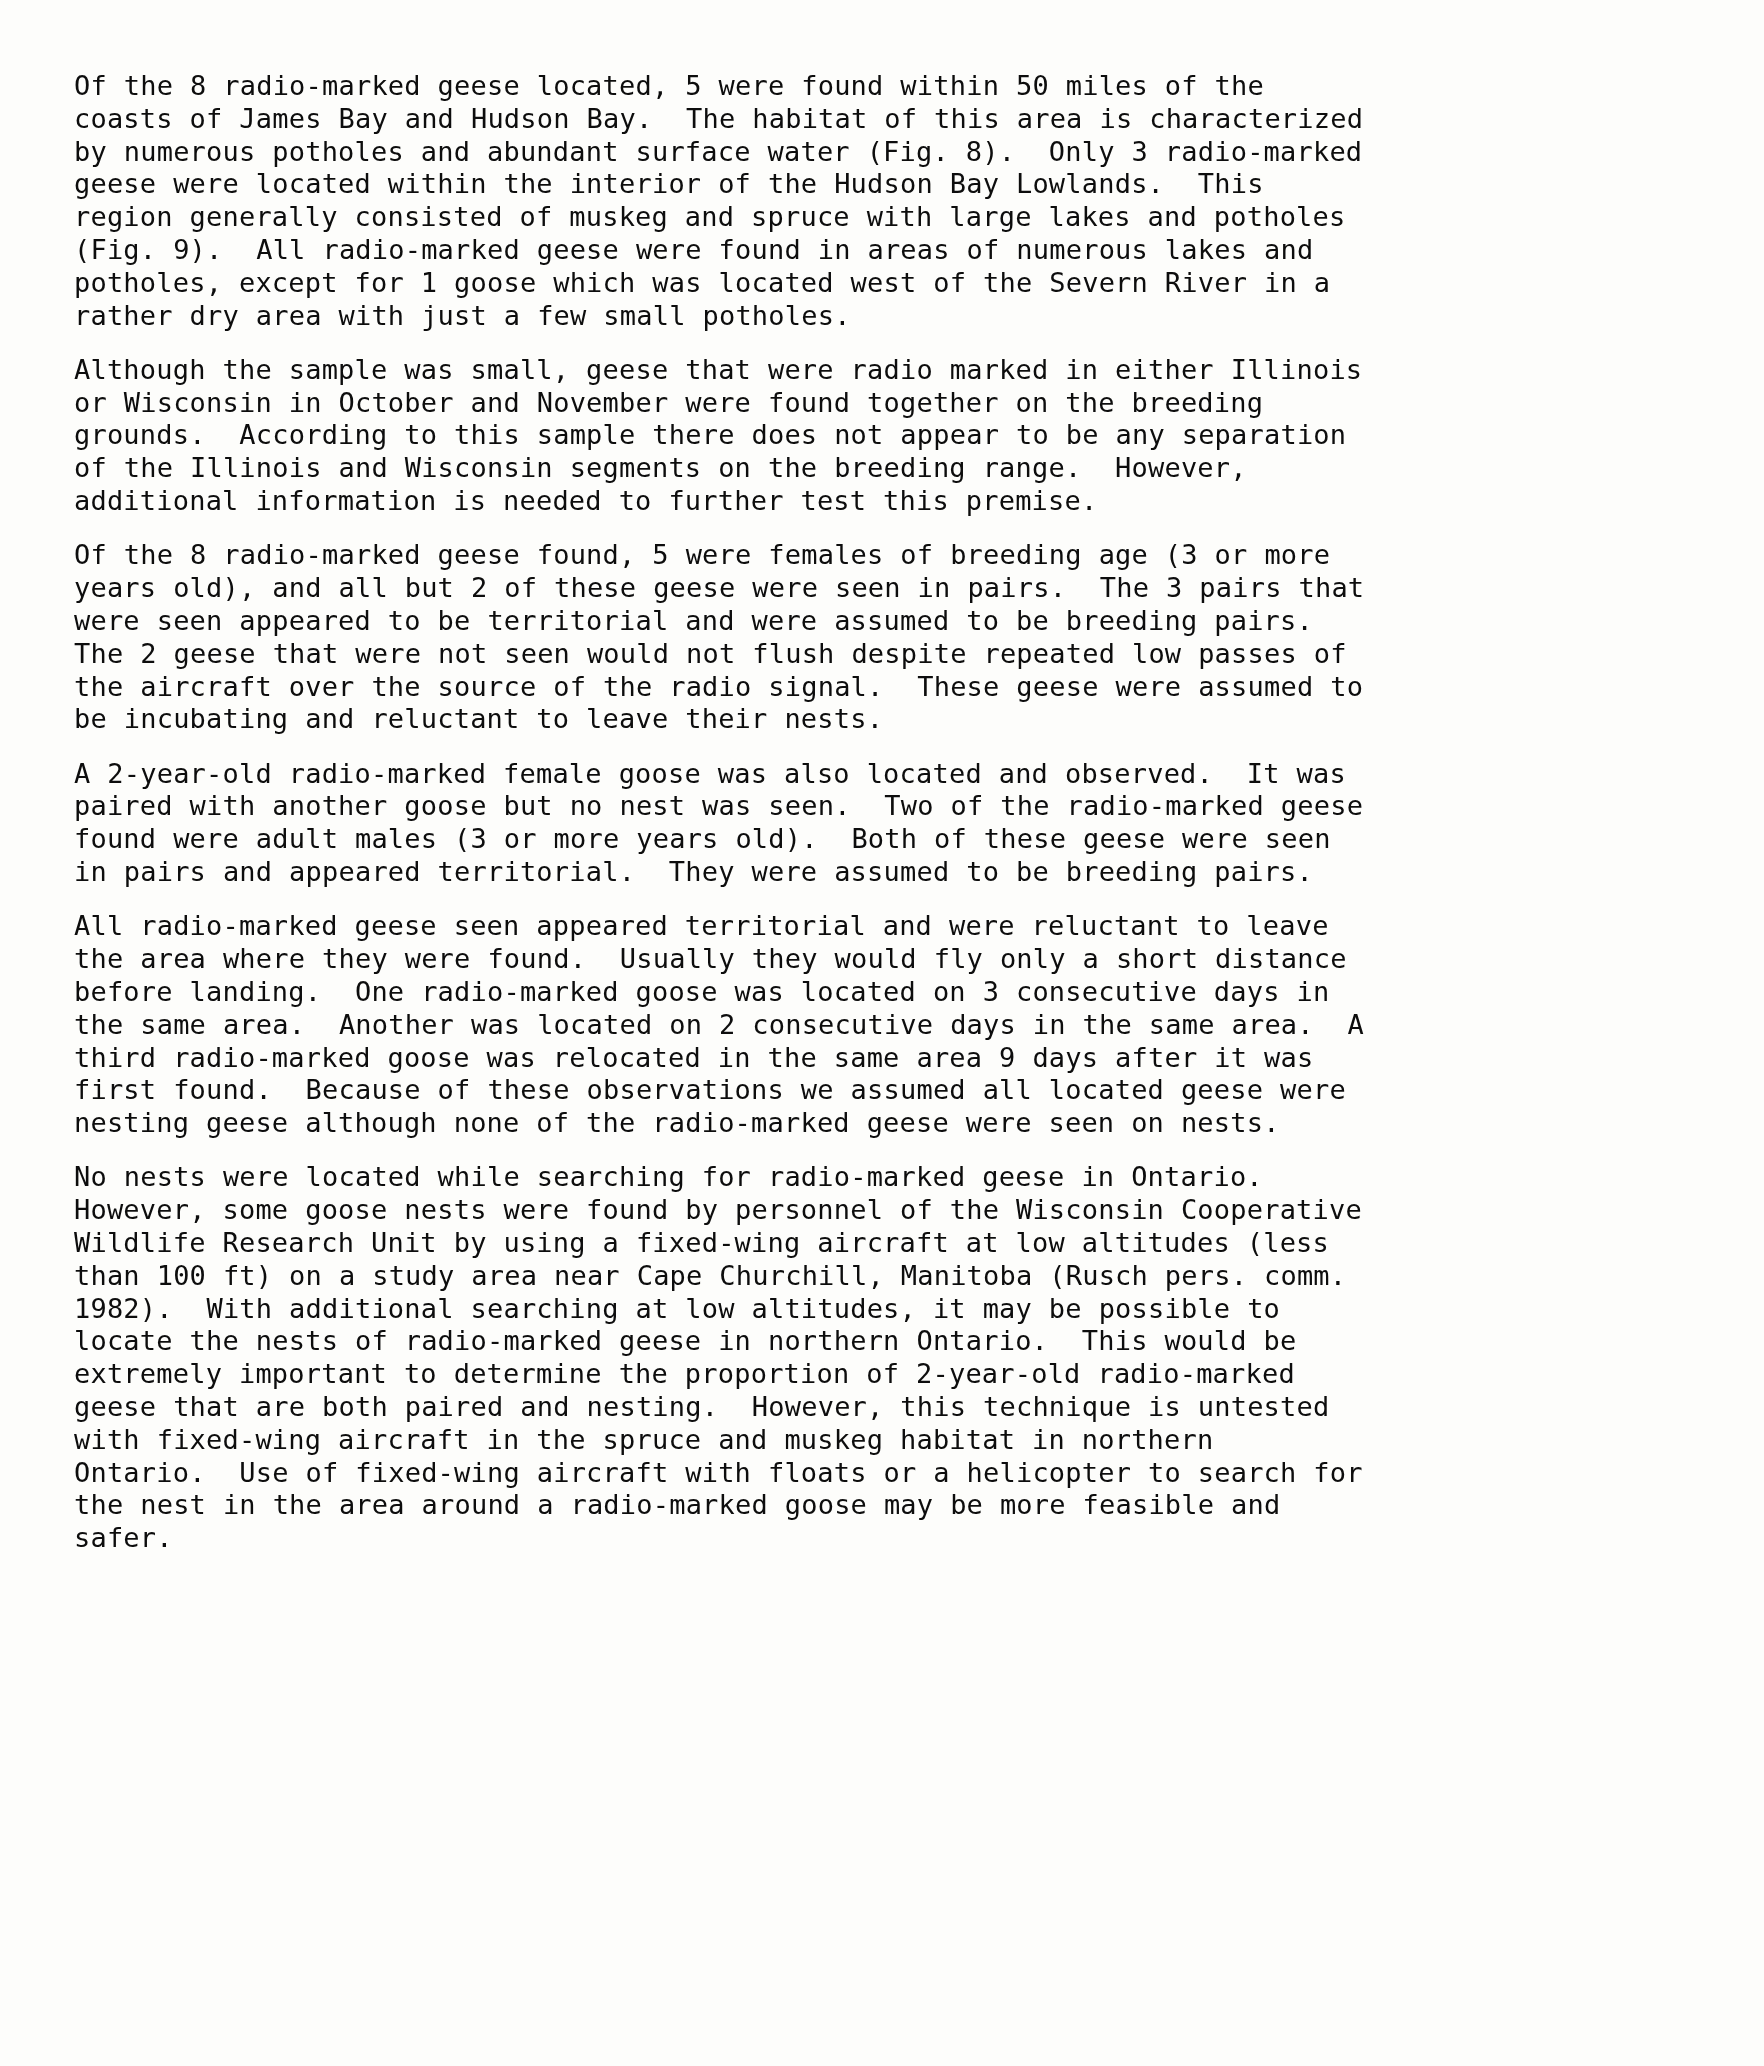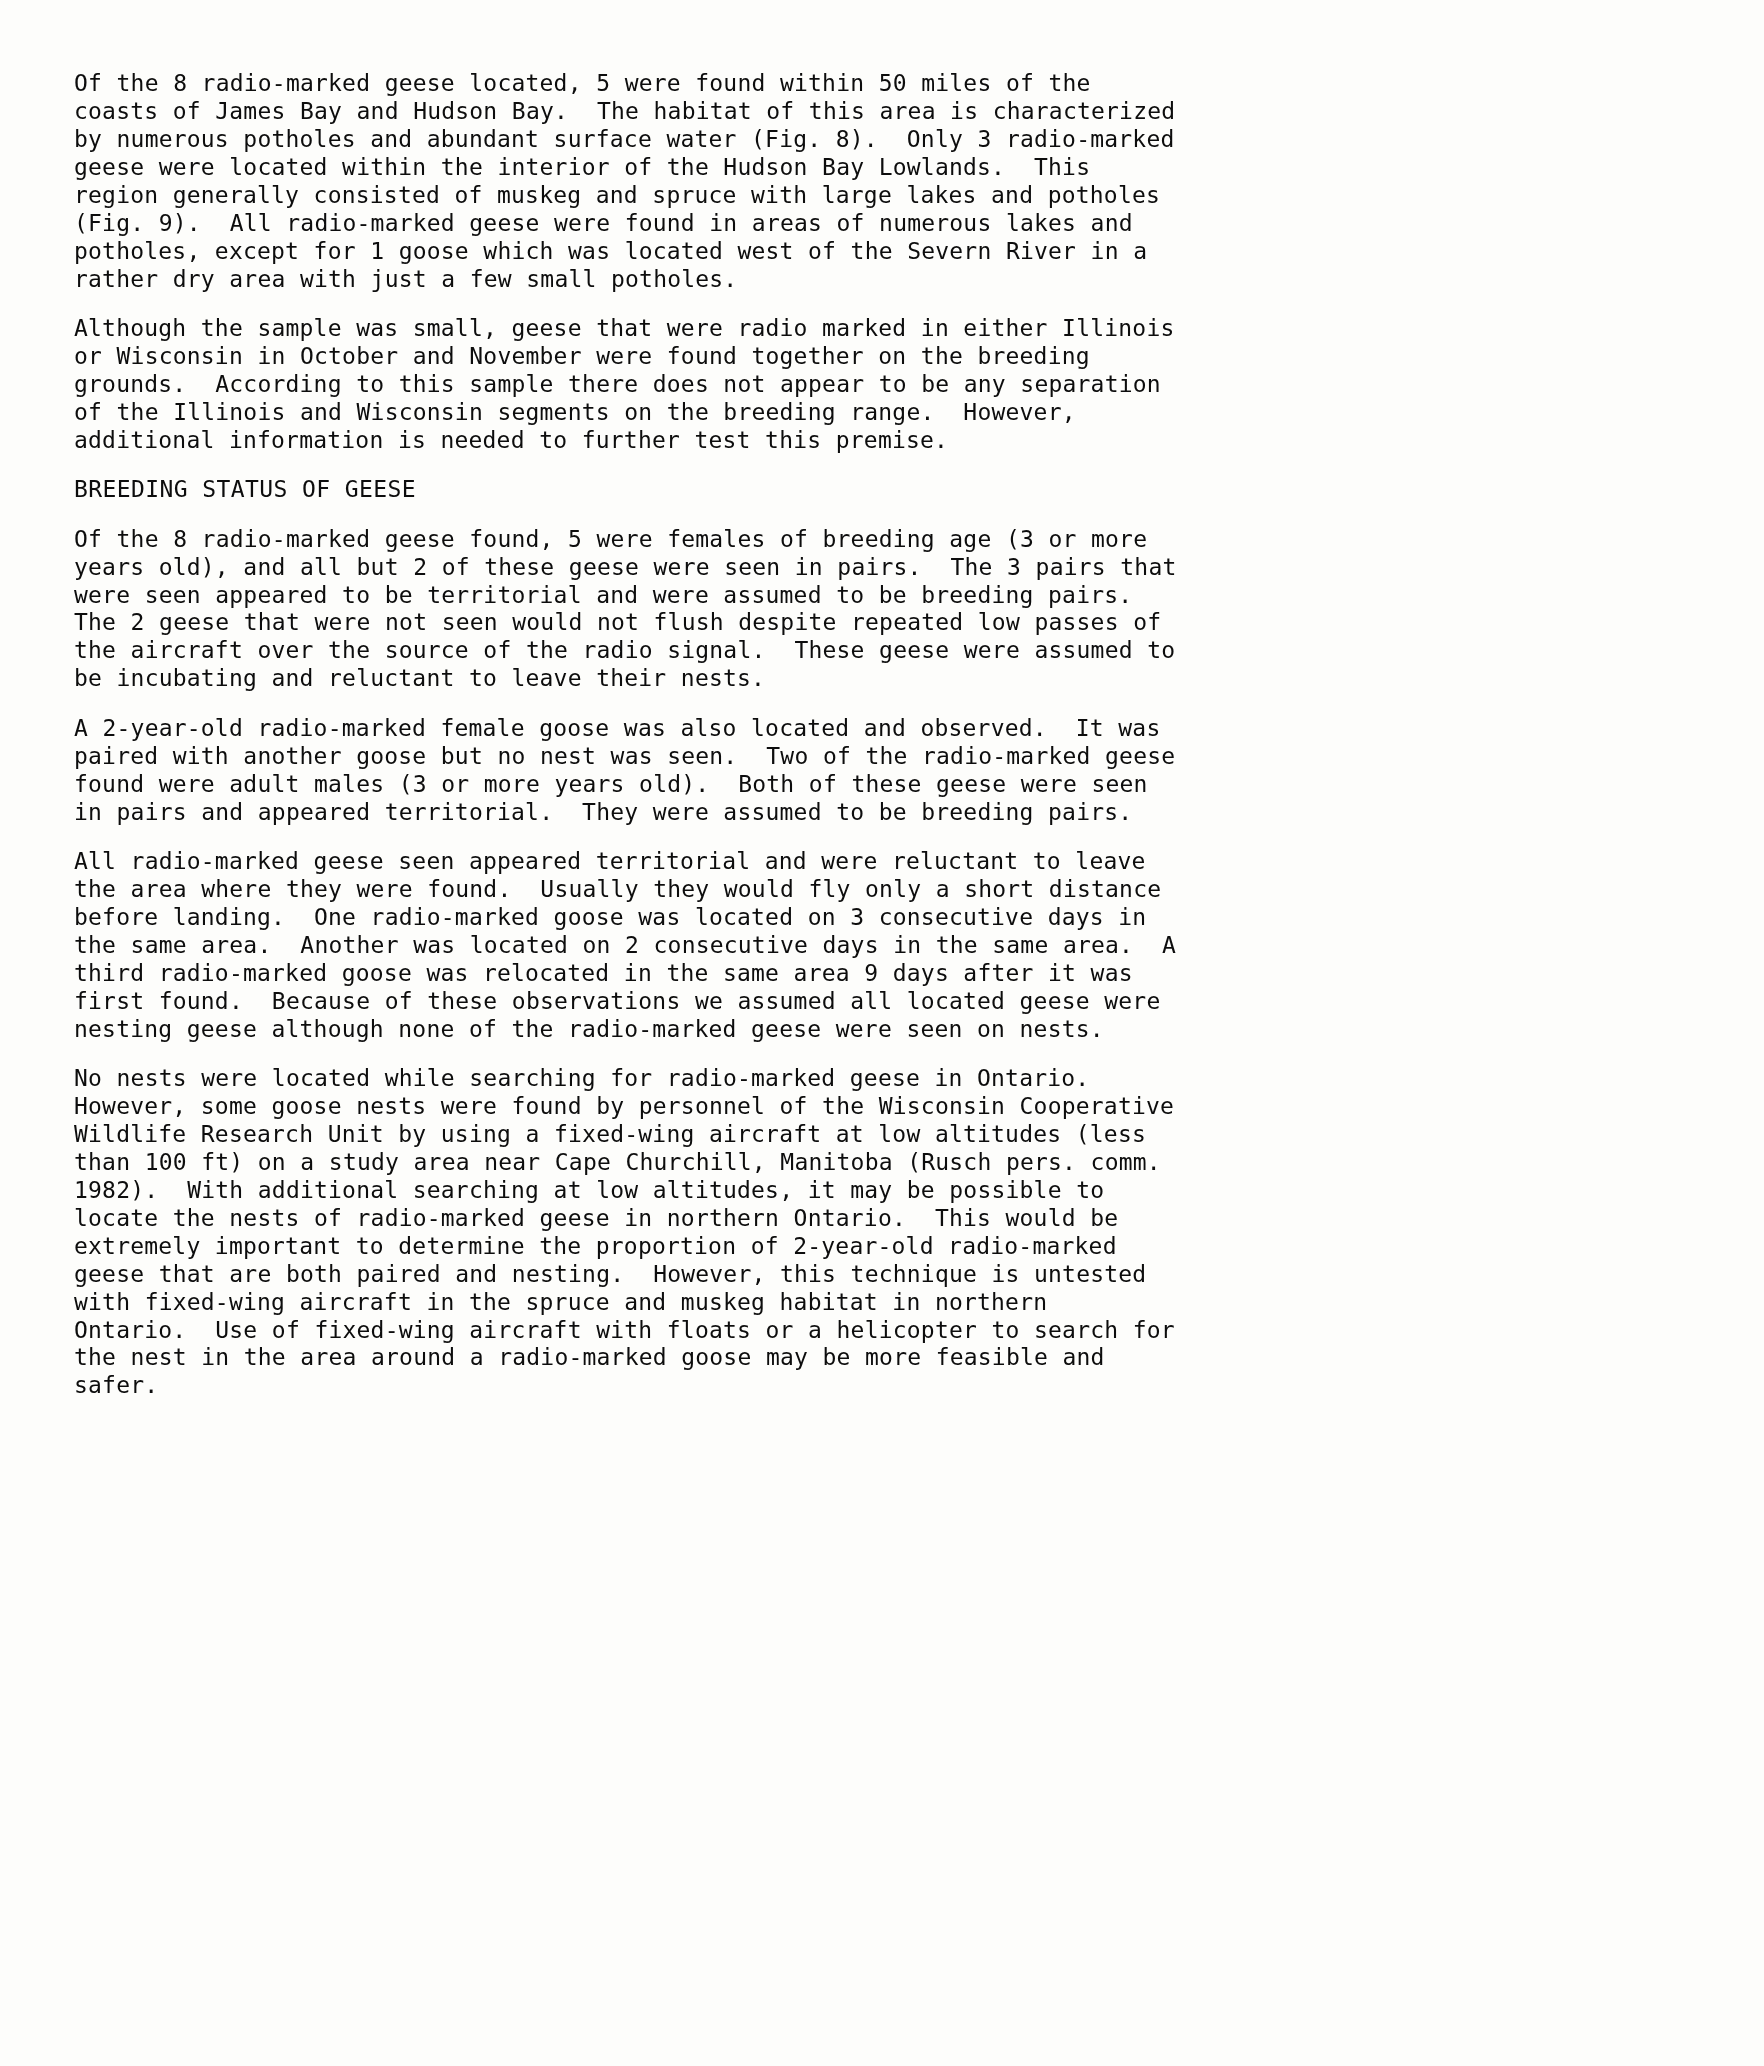--- a/index.html
+++ b/index.html
@@ -22,21 +22,21 @@
     background: #fdfdfb;
     overflow: hidden;
   }
   .content {
     position: absolute;
     left: 74px;
     top: 70px;
     width: 1636px;
   }
   .para {
-    font-size: 23px;
+    font-size: 27px;
     line-height: 1.215;
     letter-spacing: 0.2px;
     margin: 0 0 21.5px 0;
     white-space: pre-wrap;
     word-spacing: 0.4px;
   }
   .section-head {
     font-size: 23px;
     line-height: 1.215;
     letter-spacing: 0.4px;
@@ -55,21 +55,20 @@
 geese were located within the interior of the Hudson Bay Lowlands.  This
 region generally consisted of muskeg and spruce with large lakes and potholes
 (Fig. 9).  All radio-marked geese were found in areas of numerous lakes and
 potholes, except for 1 goose which was located west of the Severn River in a
 rather dry area with just a few small potholes.</p>
     <p class="para">Although the sample was small, geese that were radio marked in either Illinois
 or Wisconsin in October and November were found together on the breeding
 grounds.  According to this sample there does not appear to be any separation
 of the Illinois and Wisconsin segments on the breeding range.  However,
 additional information is needed to further test this premise.</p>
-    <p class="section-head">BREEDING STATUS OF GEESE</p>
     <p class="para">Of the 8 radio-marked geese found, 5 were females of breeding age (3 or more
 years old), and all but 2 of these geese were seen in pairs.  The 3 pairs that
 were seen appeared to be territorial and were assumed to be breeding pairs.
 The 2 geese that were not seen would not flush despite repeated low passes of
 the aircraft over the source of the radio signal.  These geese were assumed to
 be incubating and reluctant to leave their nests.</p>
     <p class="para">A 2-year-old radio-marked female goose was also located and observed.  It was
 paired with another goose but no nest was seen.  Two of the radio-marked geese
 found were adult males (3 or more years old).  Both of these geese were seen
 in pairs and appeared territorial.  They were assumed to be breeding pairs.</p>

